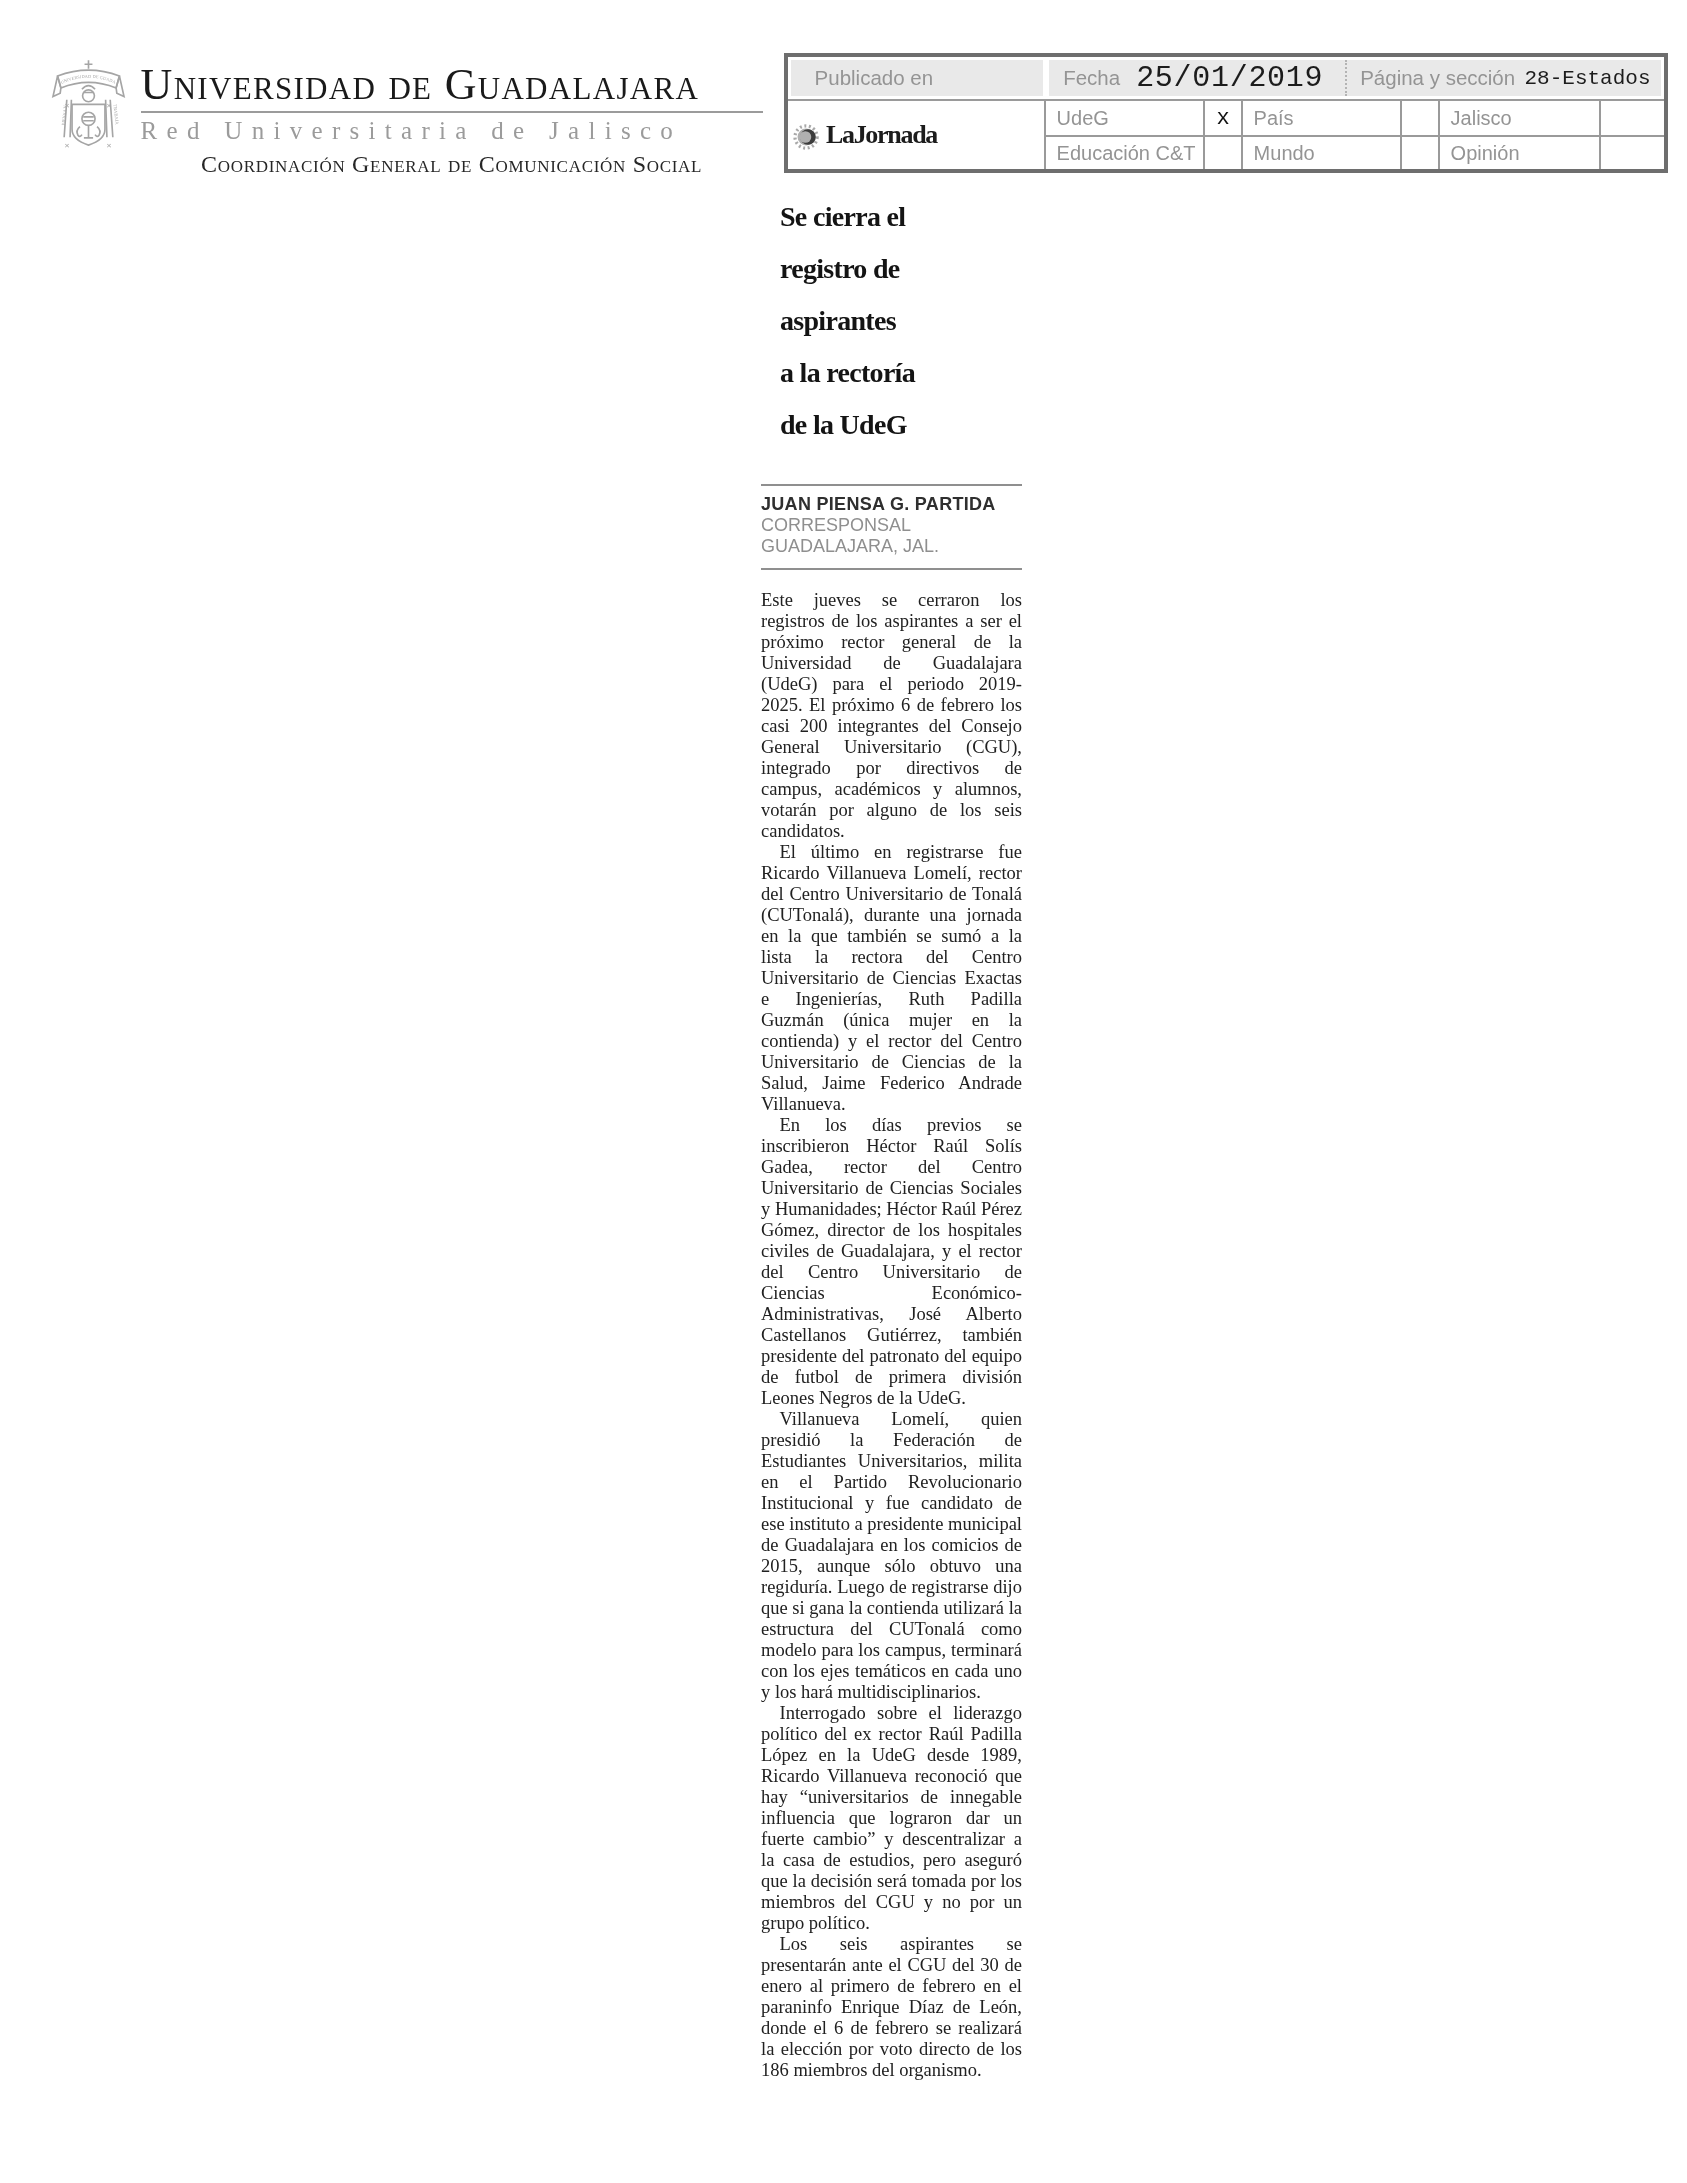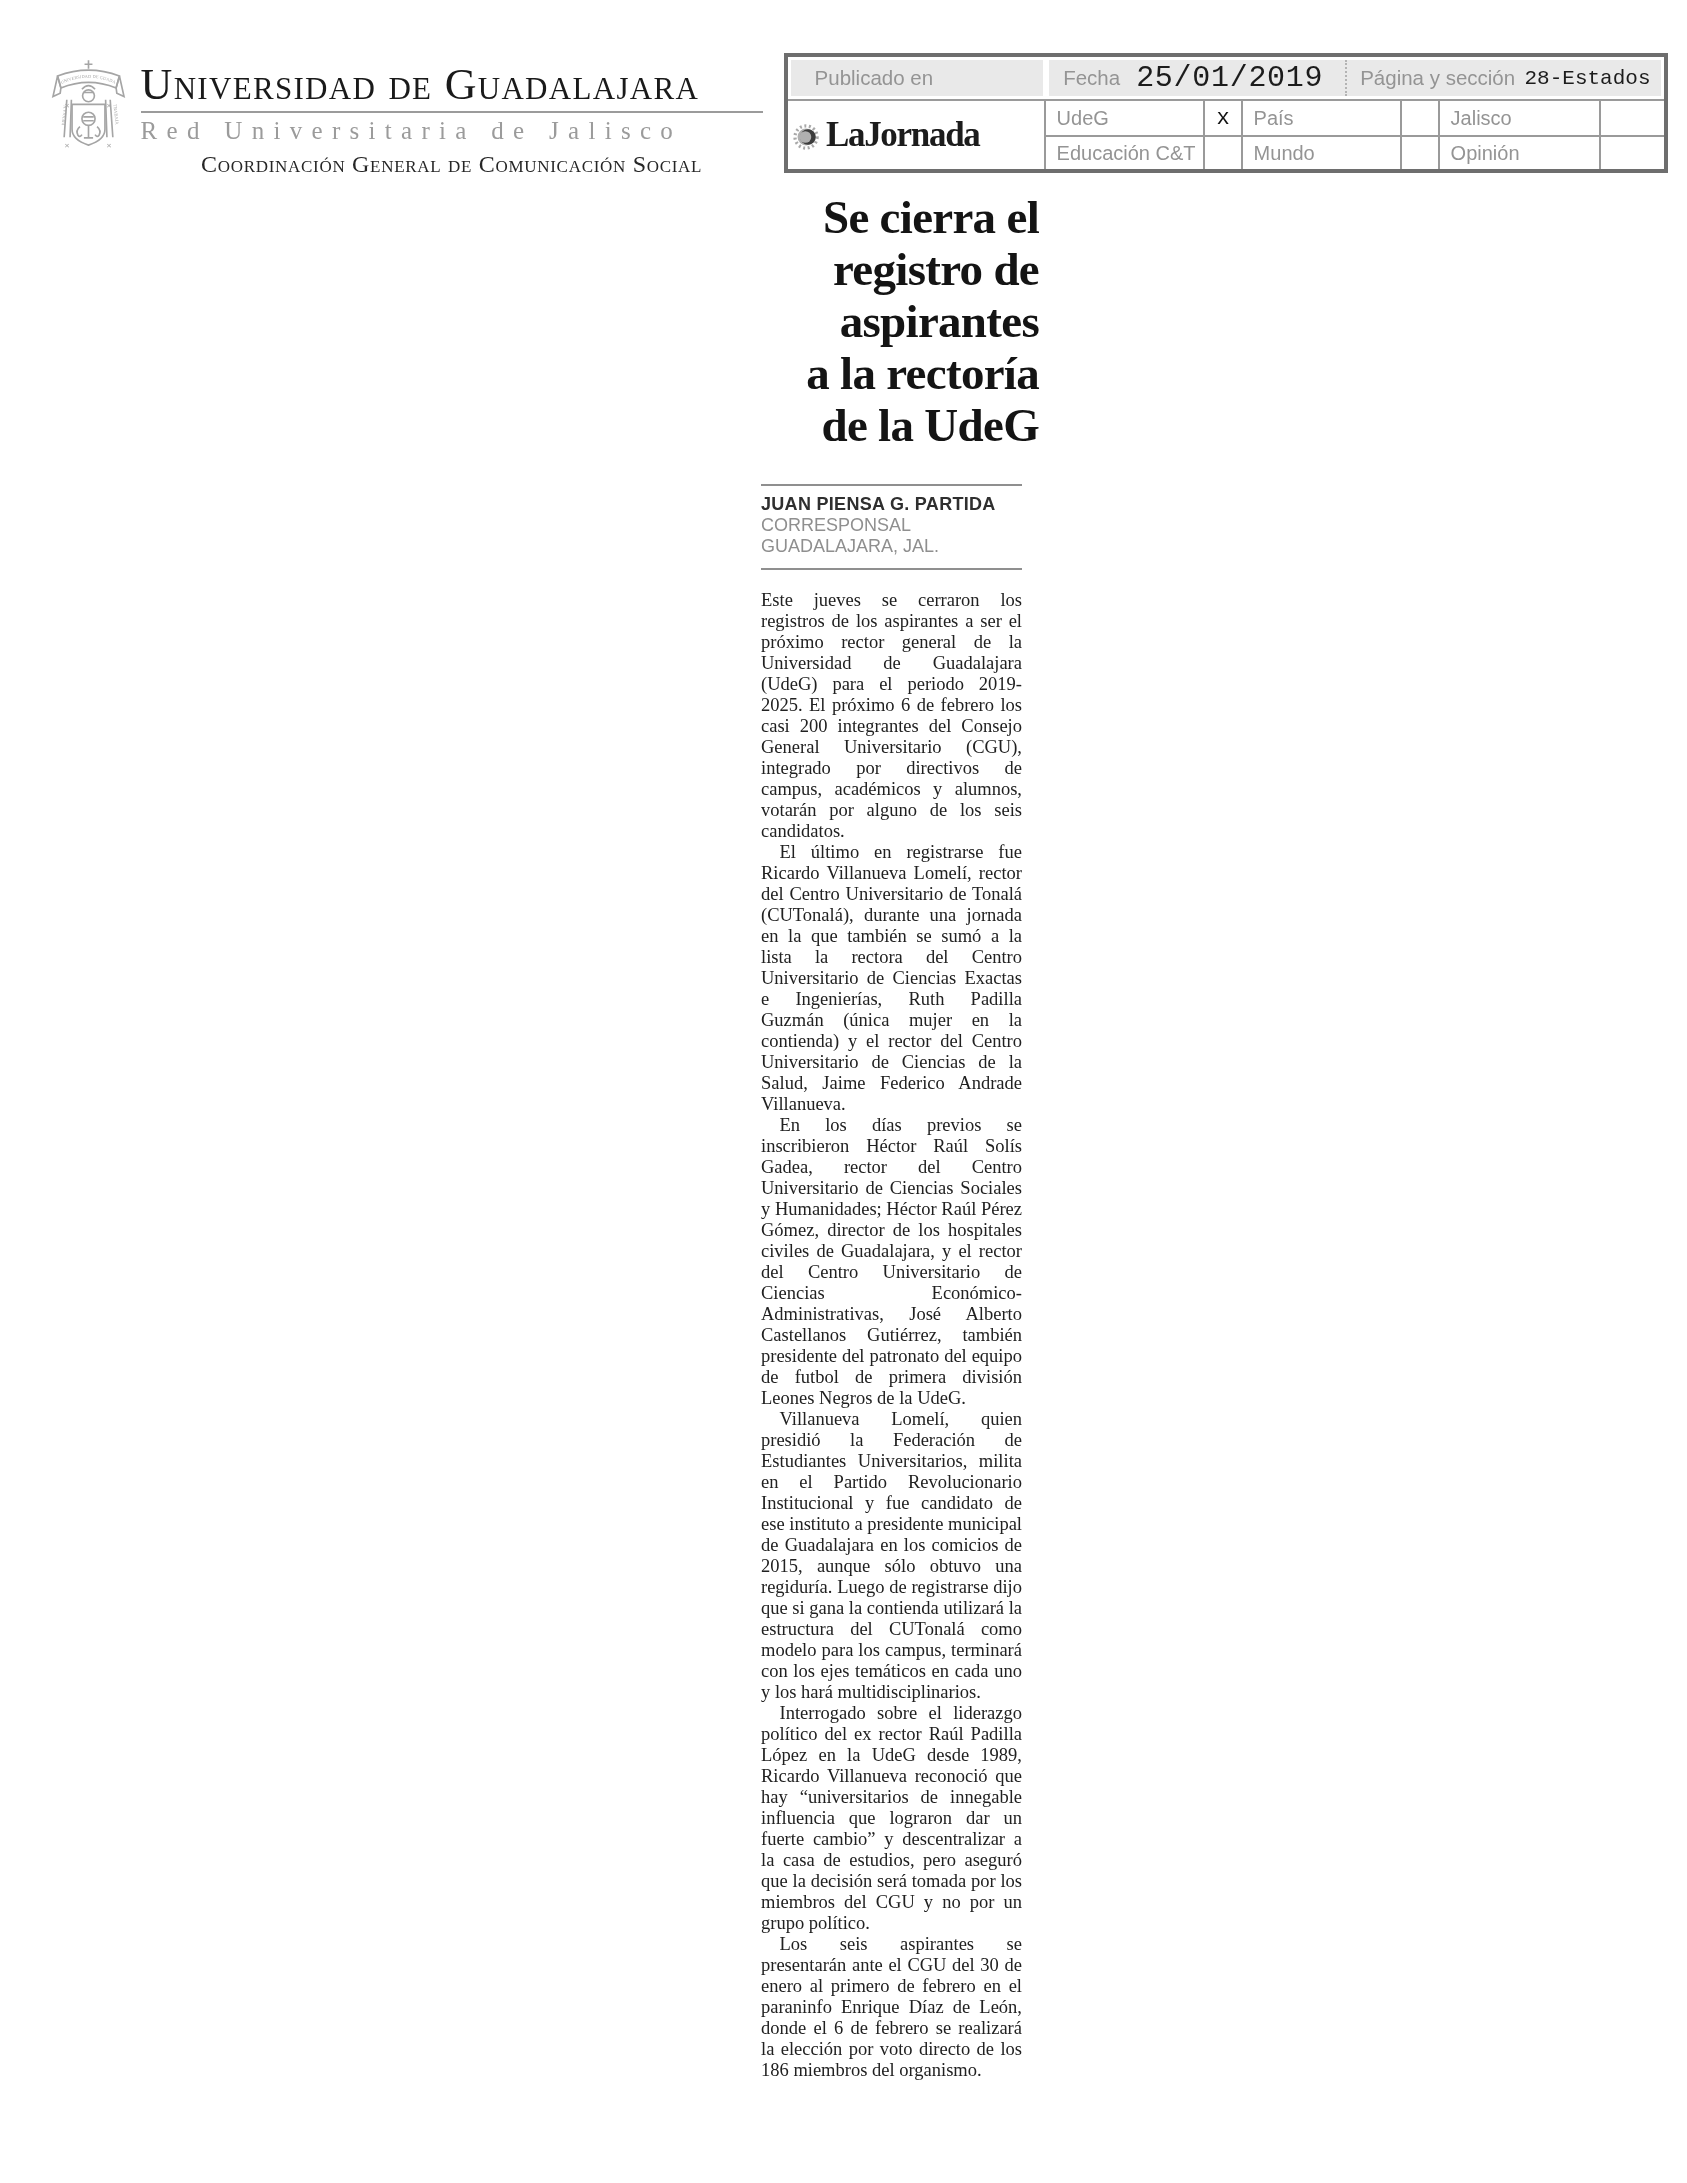--- a/index.html
+++ b/index.html
@@ -46,40 +46,40 @@
   .mono{font-family:"Liberation Mono","DejaVu Sans Mono",monospace;color:#1c1c1c;}
   .date-val{font-size:30px;margin-left:16px;letter-spacing:0.7px;}
   .page-val{font-size:21px;margin-left:9.3px;}
   .ct-body{display:flex;flex:1;}
   .logo-cell{
     width:258px;flex:0 0 auto;border-right:2.6px solid #9a9a9a;box-sizing:border-box;
     display:flex;align-items:center;padding-left:5.3px;gap:2.6px;background:#fff;
   }
   .eclipse{width:30px;height:30px;margin-top:4px;flex:0 0 auto;}
   .lj-text{
-    font-family:"Liberation Serif",serif;font-weight:900;font-size:35px;
+    font-family:"Liberation Serif",serif;font-weight:900;font-size:26px;
     letter-spacing:-1.3px;color:#1c1c1c;white-space:nowrap;
   }
   .cb-grid{
     flex:1;display:grid;grid-template-columns:157px 38px 159px 38px 161px 1fr;
     grid-template-rows:1fr 1fr;
   }
   .cb-cell{
     display:flex;align-items:center;box-sizing:border-box;border-left:2.6px solid #9a9a9a;
   }
   .cb-cell:nth-child(6n+1){border-left:none;}
   .cb-cell:nth-child(n+7){border-top:2.6px solid #9a9a9a;}
   .cb-label{padding-left:10.6px;color:#949494;font-size:20px;white-space:nowrap;}
   .cb-box{justify-content:center;font-family:"Liberation Mono","DejaVu Sans Mono",monospace;
     font-size:22px;color:#111;}
   
   .headline{
-    position:absolute;left:761px;top:191px;width:278px;margin:0;
-    font-family:"Liberation Serif",serif;font-weight:bold;font-size:47px;
-    line-height:52px;letter-spacing:-0.7px;color:#141414;text-align:right;
+    position:absolute;left:780px;top:191px;width:278px;margin:0;
+    font-family:"Liberation Serif",serif;font-weight:bold;font-size:28px;
+    line-height:52px;letter-spacing:-0.7px;color:#141414;
   }
   .byline{
     position:absolute;left:761px;top:484px;width:261px;box-sizing:border-box;
     border-top:2px solid #8f8f8f;border-bottom:2px solid #8f8f8f;
     padding:8px 0 10.6px 0;font-family:"Liberation Sans",sans-serif;font-size:18px;
   }
   .by-name{font-weight:bold;color:#2f2f2f;letter-spacing:0.3px;}
   .by-role,.by-loc{color:#8f8f8f;}
   .body-col{
     position:absolute;left:761px;top:590px;width:261px;

